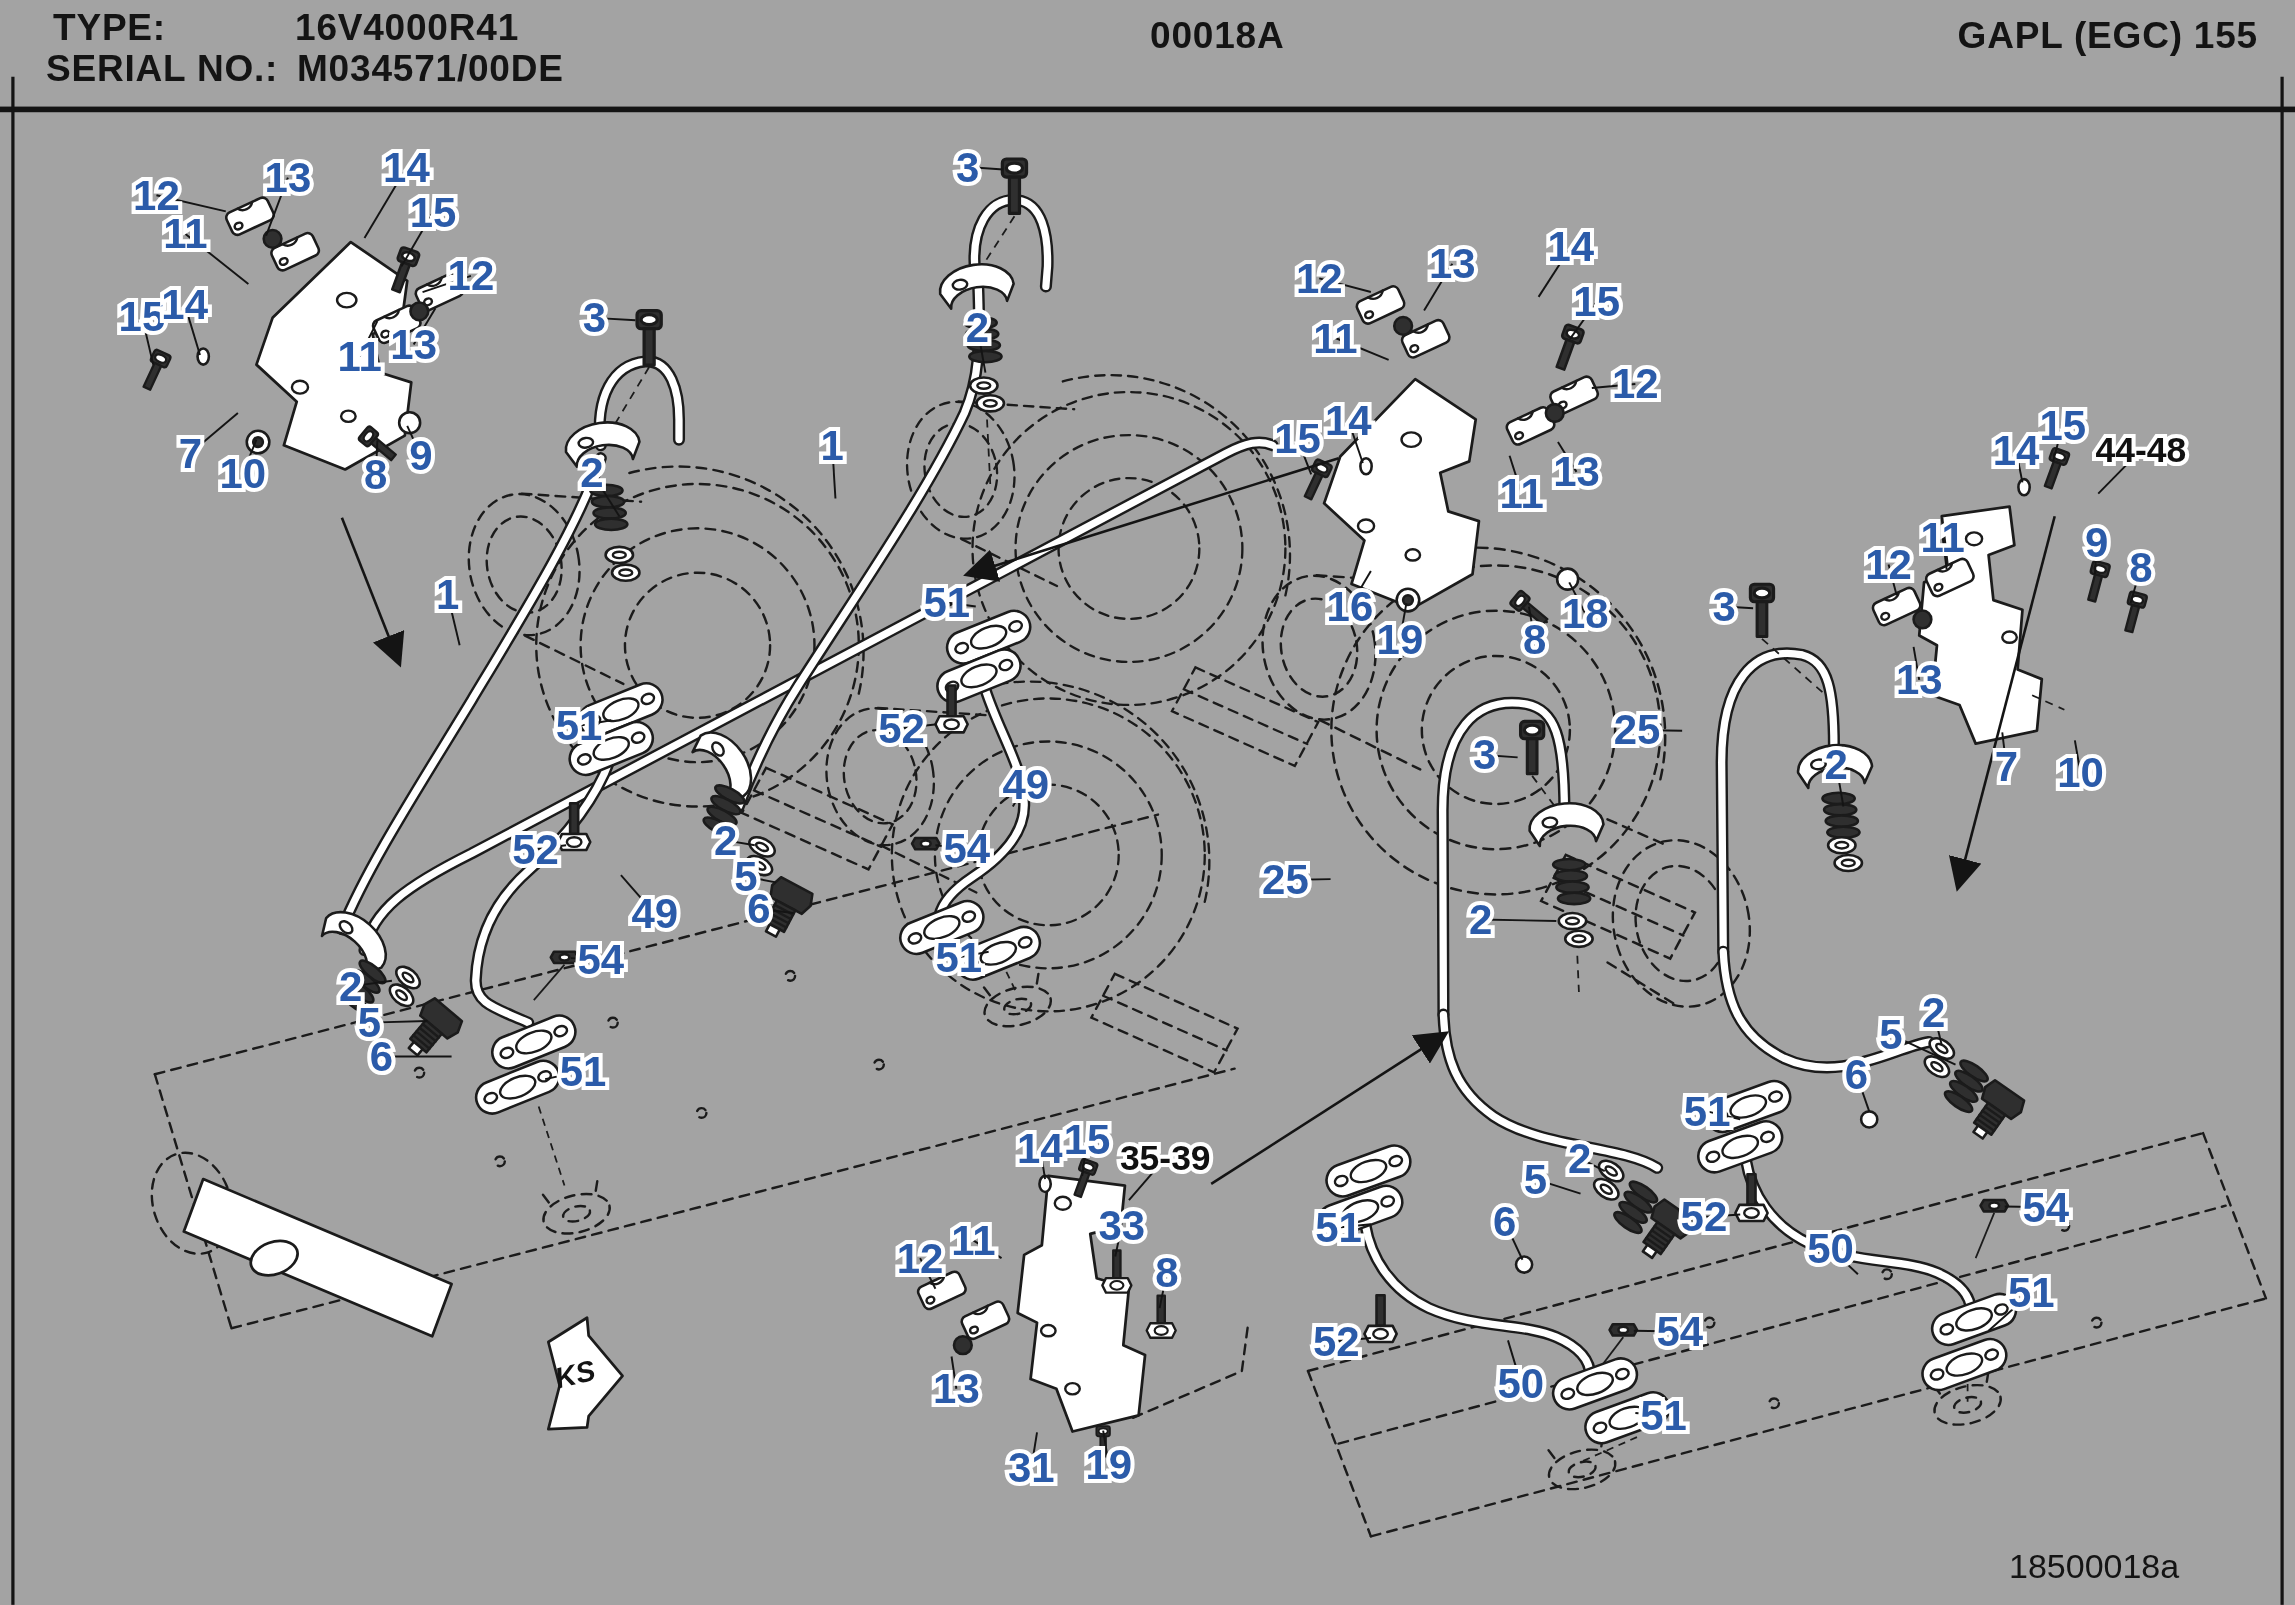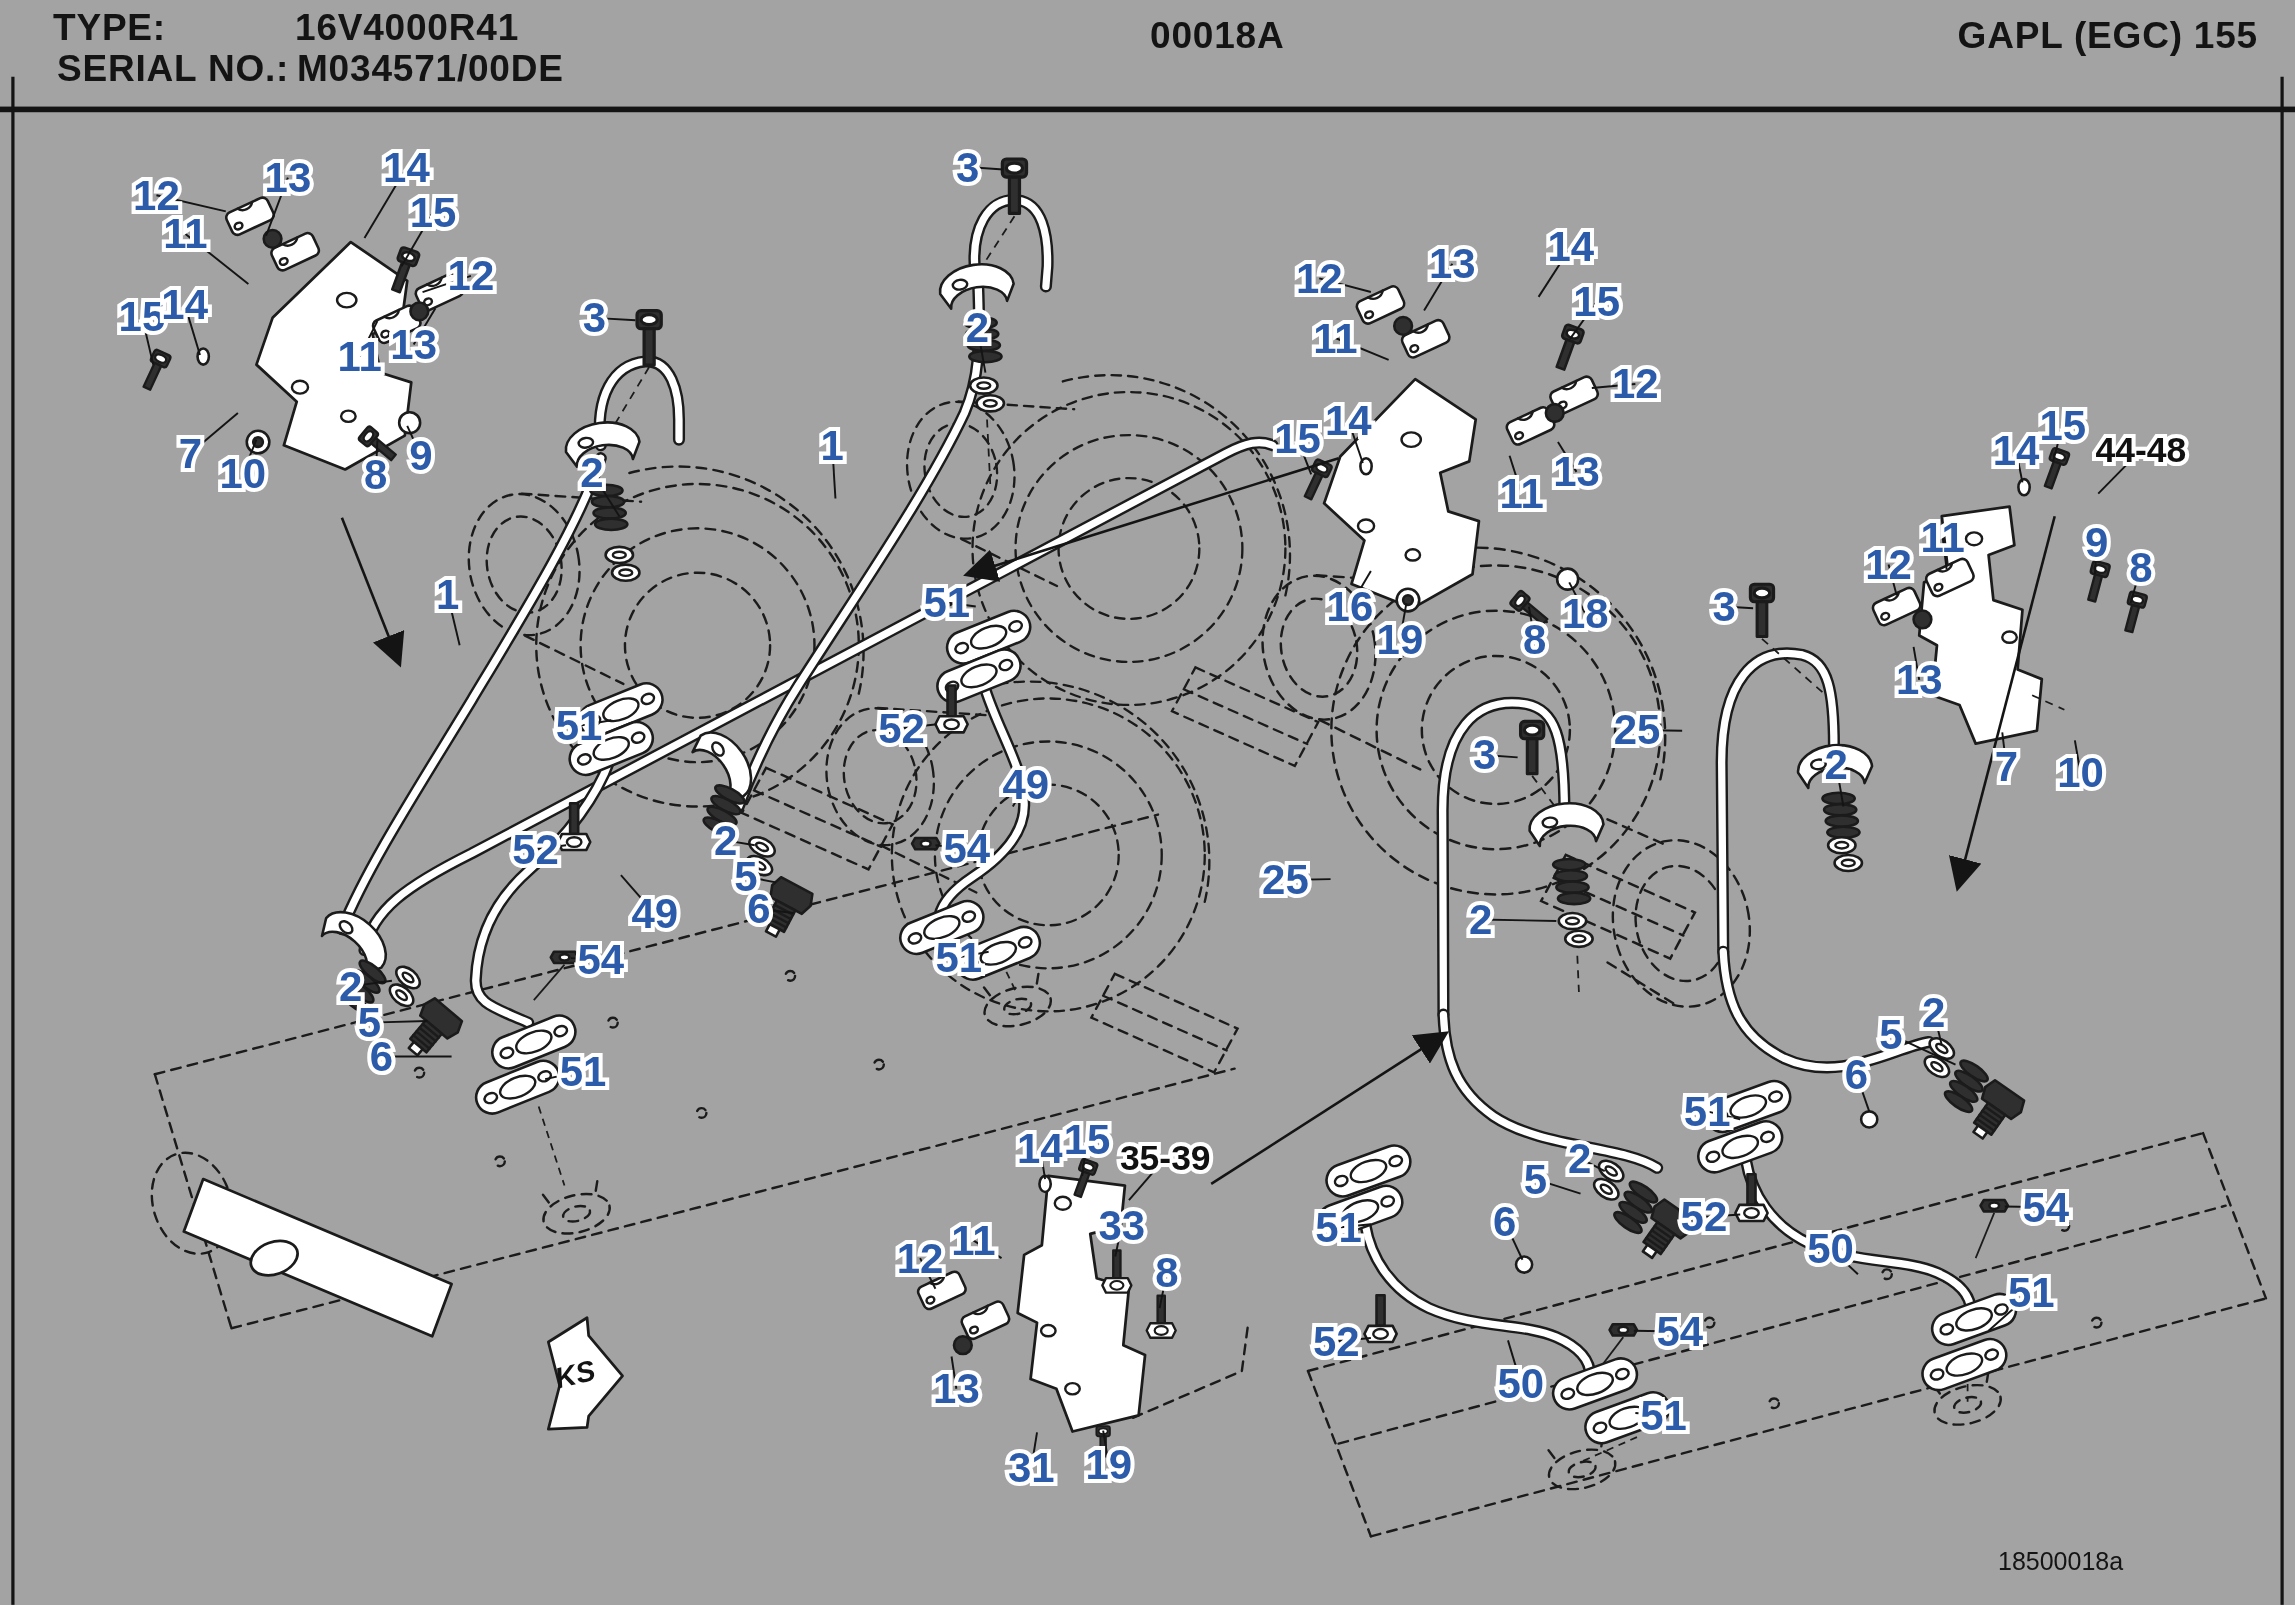--- a/index.html
+++ b/index.html
@@ -1,38 +1,38 @@
 <!DOCTYPE html>
 <html style="font-size:13px"><head>
 <meta charset="utf-8">
 <style>
   html,body{margin:0;padding:0;background:#e8e8e8;}
   .page{position:relative;width:2295px;height:1605px;background:#a3a3a3;overflow:hidden;
         font-family:"Liberation Sans", sans-serif;}
   .hdr{position:absolute;font-weight:bold;font-size:37px;color:#141414;letter-spacing:0.8px;white-space:nowrap;}
-  .ftr{position:absolute;font-size:25px;color:#141414;white-space:nowrap;}
+  .ftr{position:absolute;font-size:34px;color:#141414;white-space:nowrap;margin-left:11px;}
   svg{position:absolute;left:0;top:0;}
   
   .ln{stroke:#1b1b1b;stroke-width:3;fill:none;stroke-linecap:round;stroke-linejoin:round;}
   .lnt{stroke:#1b1b1b;stroke-width:2.2;fill:none;}
   .dsh{stroke:#1b1b1b;stroke-width:3;fill:none;stroke-dasharray:12 9;stroke-linecap:round;}
   .tubeO{stroke:#1b1b1b;stroke-width:15;fill:none;stroke-linecap:round;stroke-linejoin:round;}
   .tubeI{stroke:#ffffff;stroke-width:9;fill:none;stroke-linecap:round;stroke-linejoin:round;}
   .hw{stroke:#1b1b1b;stroke-width:3.2;fill:#ffffff;stroke-linejoin:round;}
   .hwd{stroke:#1b1b1b;stroke-width:3.2;fill:#2f2f2f;stroke-linejoin:round;}
   .solid{stroke:#1b1b1b;stroke-width:3.4;fill:#ffffff;stroke-linejoin:round;}
 </style>
 </head>
 <body>
 
 <div class="page">
 
   <div class="hdr" style="left:53px;top:6.5px">TYPE:</div>
   <div class="hdr" style="left:295px;top:6.5px">16V4000R41</div>
-  <div class="hdr" style="left:57px;top:48px">SERIAL NO.:</div>
+  <div class="hdr" style="left:46px;top:48px">SERIAL NO.:</div>
   <div class="hdr" style="left:297px;top:48px">M034571/00DE</div>
   <div class="hdr" style="left:1150px;top:14.5px">00018A</div>
   <div class="hdr" style="right:37px;top:14.5px;position:absolute">GAPL (EGC) 155</div>
   <div class="ftr" style="left:1998px;top:1547px">18500018a</div>
 
   <svg width="2295" height="1605" viewBox="0 0 2846 1990">
     <defs>
       <marker id="ah" viewBox="0 0 14 14" refX="12" refY="7" markerWidth="13" markerHeight="13" orient="auto">
         <path d="M0,0 L14,7 L0,14 Z" fill="#141414"></path>
       </marker>

